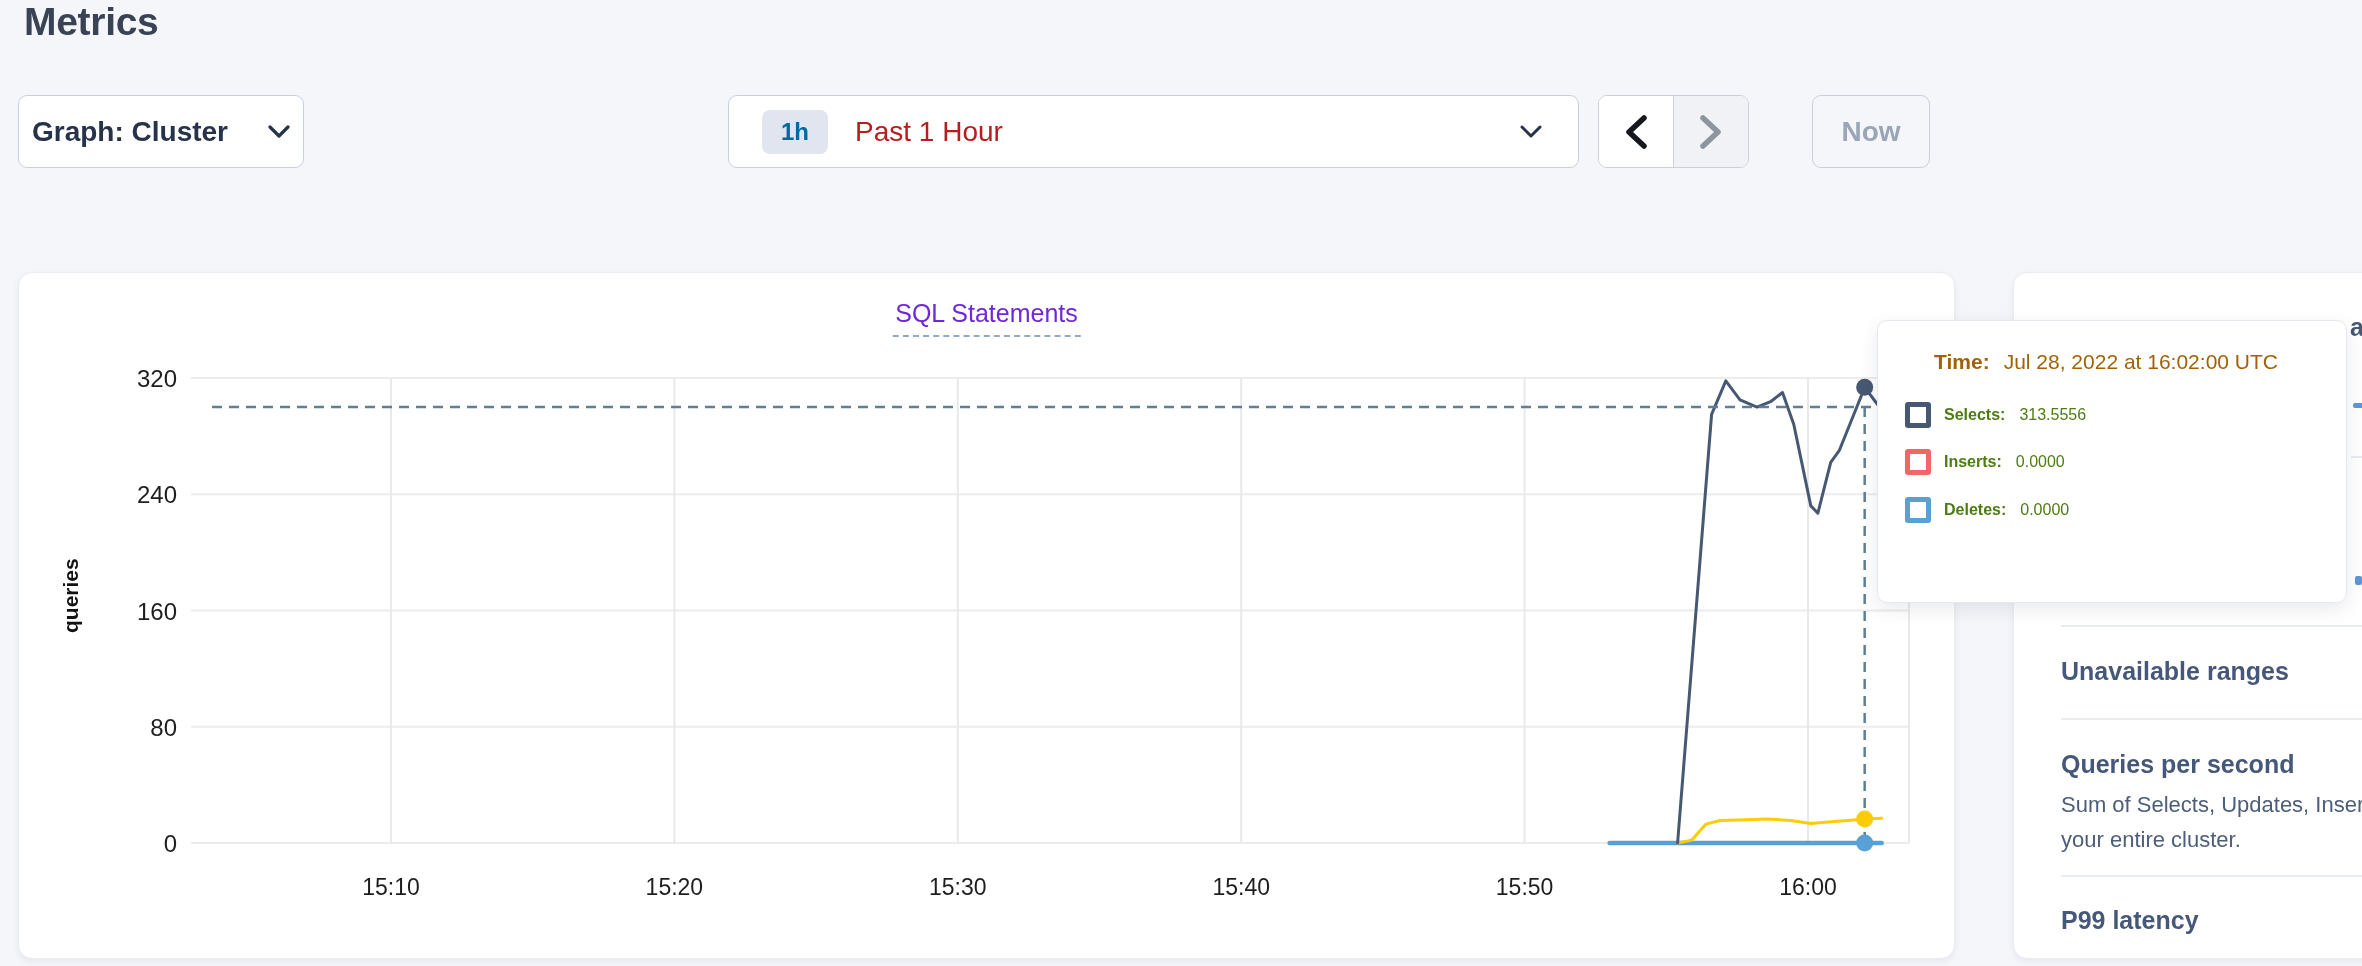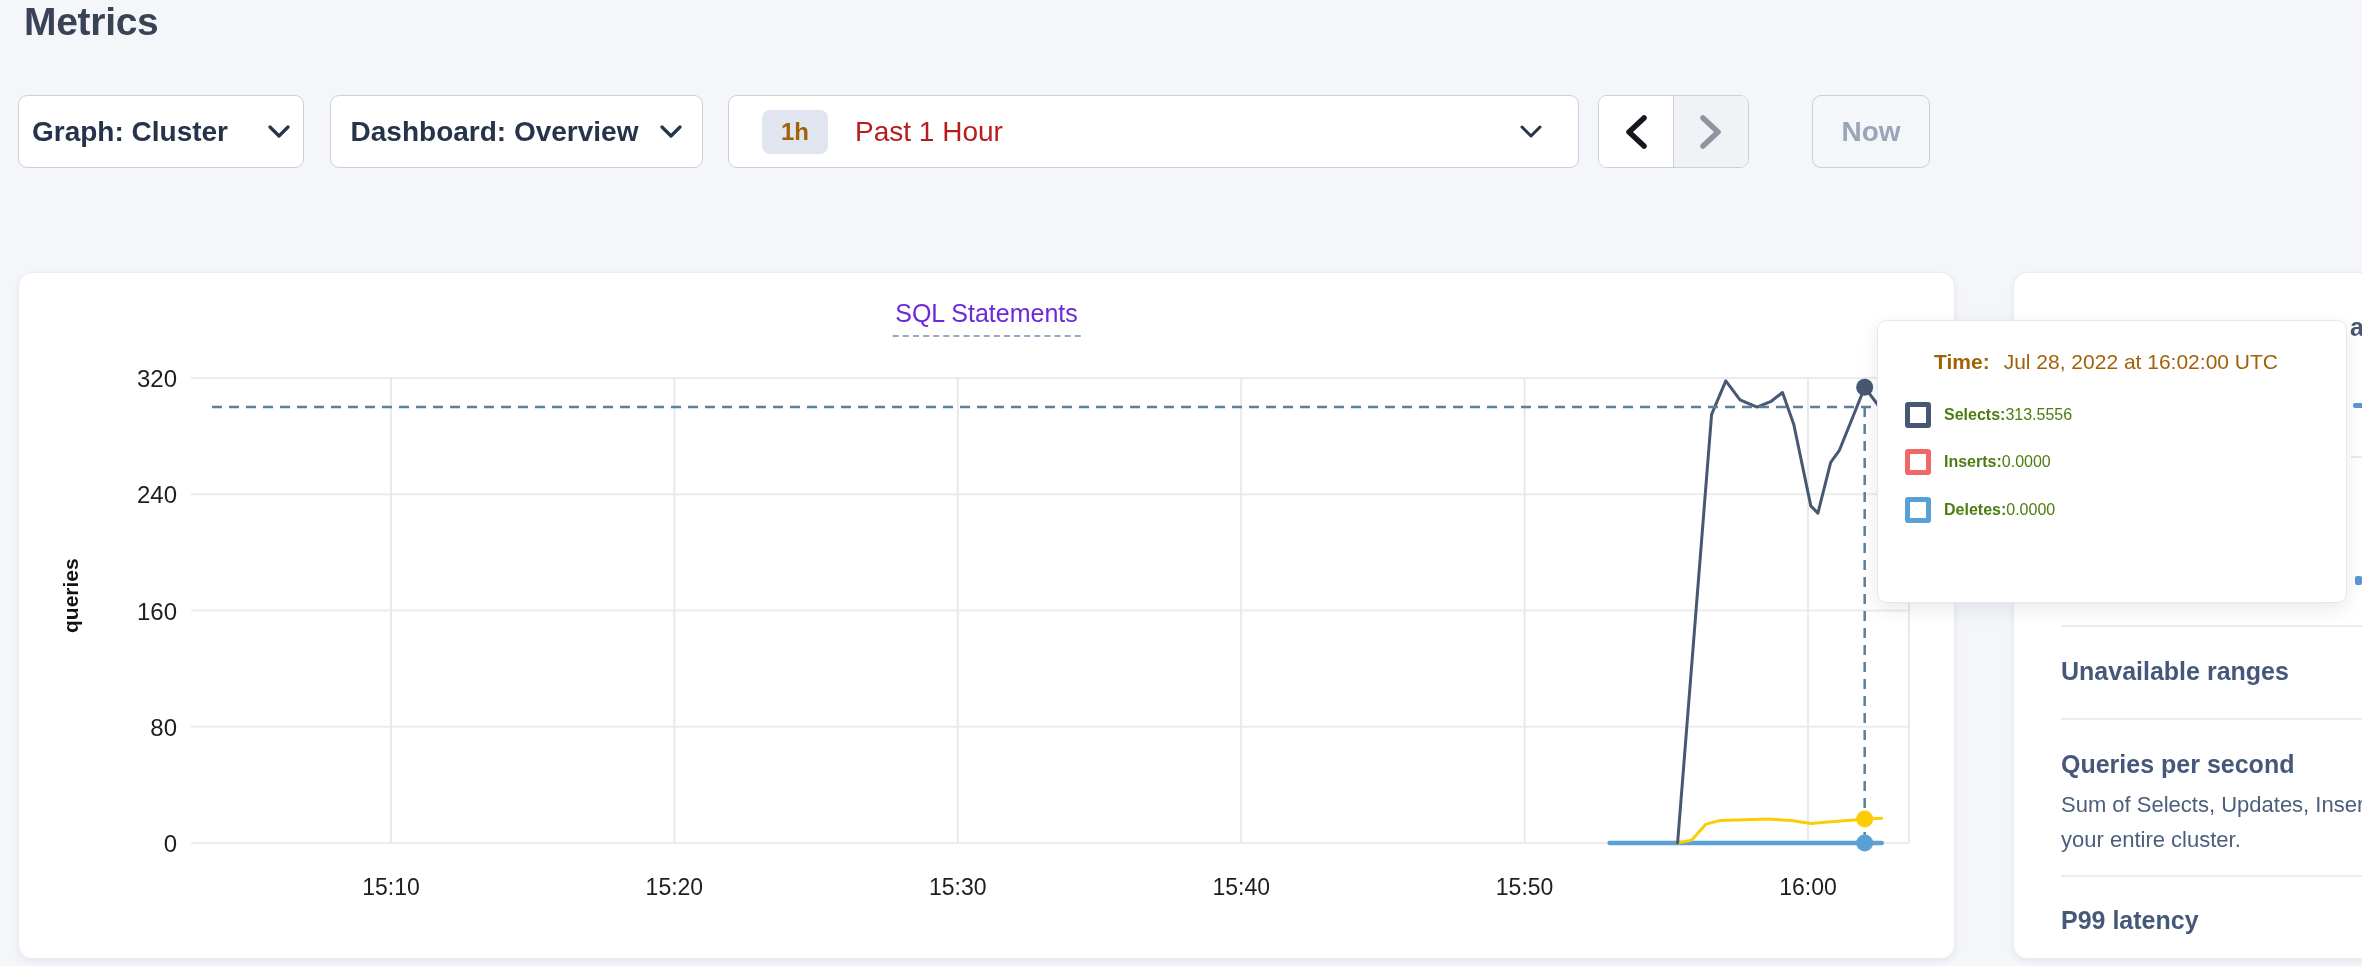--- a/index.html
+++ b/index.html
@@ -10,21 +10,21 @@
 
   
   .ctrl{position:absolute;top:95px;height:73px;box-sizing:border-box;background:#fff;
         border:1.5px solid #c9cfdd;border-radius:9px;display:flex;align-items:center;cursor:pointer;}
   .dd-label{font-size:28px;font-weight:700;color:#26334a;}
   .chev{flex:0 0 auto;}
   #dd-graph{left:18px;width:286px;justify-content:center;gap:40px;}
   #dd-dashboard{left:330px;width:373px;justify-content:center;gap:22px;}
   #time-select{left:728px;width:851px;padding-left:33px;}
   #time-select .badge{width:66px;height:44px;border-radius:8px;background:#e1e5ef;display:flex;align-items:center;
-        justify-content:center;font-size:24px;font-weight:700;color:#a16207;margin-right:27px;}
+        justify-content:center;font-size:24px;font-weight:700;color:#0369a1;margin-right:27px;}
   #time-select .ts-label{font-size:28px;color:#b91c1c;}
   #time-select .chev{position:absolute;right:36px;}
   #nav-arrows{left:1598px;width:151px;padding:0;overflow:hidden;display:flex;align-items:stretch;}
   .arrow-half{width:50%;display:flex;align-items:center;justify-content:center;}
   #arrow-prev{background:#fff;}
   #arrow-next{background:#f1f2f5;border-left:1.5px solid #c9cfdd;cursor:default;}
   #now-btn{left:1764px;width:118px;background:transparent;justify-content:center;cursor:default;margin-left:48px;}
   #now-btn span{font-size:28px;font-weight:700;color:#9ba5b8;}
 
   
@@ -44,21 +44,21 @@
   
   #tooltip{position:absolute;left:1877px;top:320px;width:470px;height:283px;background:#fff;border:1px solid #e5e8ee;
         border-radius:10px;box-shadow:0 6px 18px rgba(40,50,70,0.10);z-index:6;box-sizing:border-box;padding-top:29px;}
   .t-time{margin-left:56px;font-size:21px;color:#a16207;}
   .t-time .t-lab{font-weight:700;}
   .t-time .t-val{margin-left:14px;}
   #t-rows{margin:17px 0 0 27px;}
   .t-row{height:47.5px;display:flex;align-items:center;font-size:16px;color:#4d7c0f;}
   .t-sq{width:26px;height:26px;box-sizing:border-box;border-radius:3px;margin-right:13px;border:5.5px solid #000;}
   .t-row .t-lab{font-weight:700;}
-  .t-row .t-val{}
+  .t-row .t-val{margin-left:14px;}
 
   
   .sb-divider{position:absolute;left:47px;width:calc(100% - 47px);height:1.5px;background:#e9ecf0;}
   .sb-h{position:absolute;left:47px;font-size:25px;font-weight:700;color:#46587a;white-space:nowrap;}
   .sb-p{position:absolute;left:47px;top:514px;font-size:22px;color:#4c5e7a;line-height:35px;white-space:nowrap;}
   .sb-p span{display:block;}
   .frag-a{position:absolute;left:336px;top:40px;font-size:25px;font-weight:700;color:#475872;}
   .frag-blue{position:absolute;left:339px;top:130px;width:11px;height:5px;background:#5b97d8;border-radius:2px;}
   .frag-line{position:absolute;left:337px;top:183px;width:63px;height:1.5px;background:#e8ebf0;}
   .frag-blue2{position:absolute;left:341px;top:303px;width:7px;height:9px;background:#5b97d8;border-radius:2px;}
@@ -70,26 +70,20 @@
 
   <div class="page-title">Metrics</div>
 
   <div class="ctrl" id="dd-graph">
     <span class="dd-label">Graph: Cluster</span>
     <svg class="chev" width="22" height="13" viewBox="0 0 22 13">
         <path d="M2 2 L11 11 L20 2" fill="none" stroke="#26334a" stroke-width="3.2" stroke-linecap="round" stroke-linejoin="round"></path>
       </svg>
   </div>
 
-  <div class="ctrl" id="dd-dashboard">
-    <span class="dd-label">Dashboard: Overview</span>
-    <svg class="chev" width="22" height="13" viewBox="0 0 22 13">
-        <path d="M2 2 L11 11 L20 2" fill="none" stroke="#26334a" stroke-width="3.2" stroke-linecap="round" stroke-linejoin="round"></path>
-      </svg>
-  </div>
 
   <div class="ctrl" id="time-select">
     <span class="badge">1h</span>
     <span class="ts-label">Past 1 Hour</span>
     <svg class="chev" width="22" height="13" viewBox="0 0 22 13">
         <path d="M2 2 L11 11 L20 2" fill="none" stroke="#26334a" stroke-width="3" stroke-linecap="round" stroke-linejoin="round"></path>
       </svg>
   </div>
 
   <div class="ctrl" id="nav-arrows">

